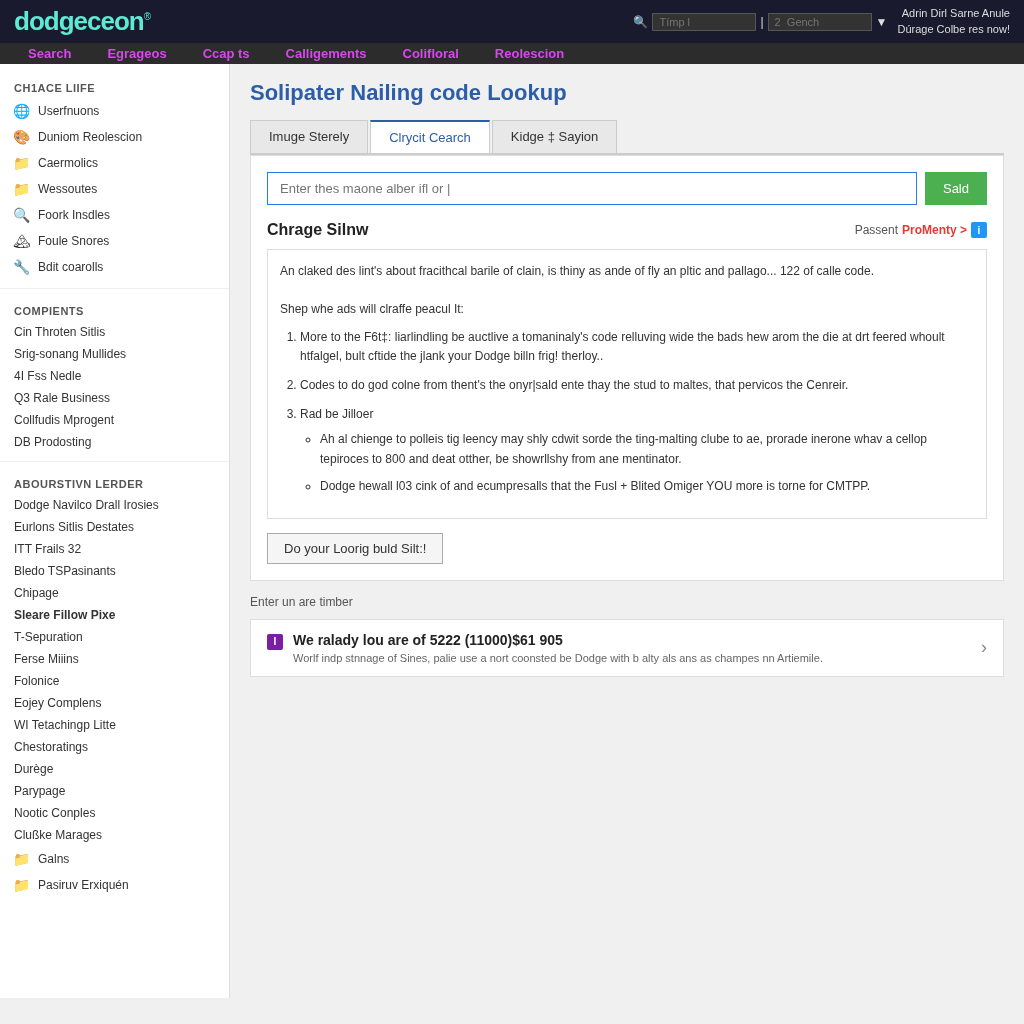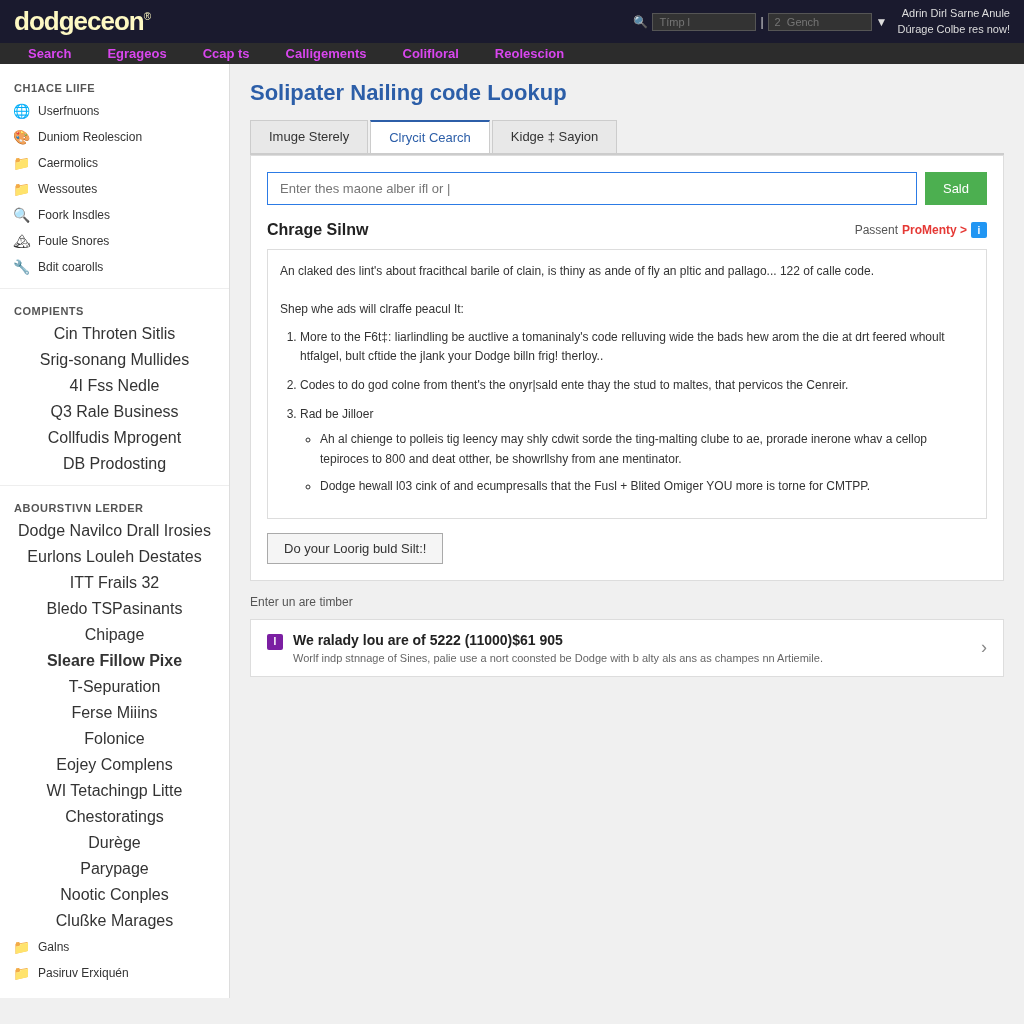--- a/index.html
+++ b/index.html
@@ -9,21 +9,21 @@
     #top-bar {
       background: #1a1a2e;
       color: #ccc;
       display: flex;
       align-items: center;
       justify-content: space-between;
       padding: 6px 14px;
       font-size: 12px;
     }
     #top-bar .logo {
-      color: #fef9c3;
+      color: #5eead4;
       font-size: 26px;
       font-weight: bold;
       letter-spacing: -1px;
     }
     #top-bar .logo sup { font-size: 10px; font-weight: normal; }
     #top-bar .top-right {
       display: flex;
       align-items: center;
       gap: 10px;
       font-size: 12px;
@@ -104,24 +104,23 @@
     }
     .sidebar-item .icon.green { color: #4caf50; }
     .sidebar-item .icon.orange { color: #ff9800; }
     .sidebar-item .icon.gray { color: #888; }
     .sidebar-item .icon.blue { color: #2196f3; }
 
     .sidebar-divider { height: 1px; background: #eee; margin: 8px 0; }
 
     .sidebar-subitem {
       padding: 4px 14px;
-      font-size: 16px;
+      font-size: 12px;
       color: #333;
       cursor: pointer;
-      text-align: center;
     }
     .sidebar-subitem.bold { font-weight: bold; }
 
     
     #content {
       flex: 1;
       padding: 16px 20px;
       background: #f0f0f0;
     }
     .page-title {
@@ -371,21 +370,21 @@
     <div class="sidebar-subitem">Srig-sonang Mullides</div>
     <div class="sidebar-subitem">4I Fss Nedle</div>
     <div class="sidebar-subitem">Q3 Rale Business</div>
     <div class="sidebar-subitem">Collfudis Mprogent</div>
     <div class="sidebar-subitem">DB Prodosting</div>
 
     <div class="sidebar-divider"></div>
     <div class="sidebar-section-title">ABOURSTIVN LERDER</div>
 
     <div class="sidebar-subitem">Dodge Navilco Drall Irosies</div>
-    <div class="sidebar-subitem">Eurlons Louleh Destates</div>
+    <div class="sidebar-subitem">Eurlons Sitlis Destates</div>
     <div class="sidebar-subitem">ITT Frails 32</div>
     <div class="sidebar-subitem">Bledo TSPasinants</div>
     <div class="sidebar-subitem">Chipage</div>
     <div class="sidebar-subitem bold" style="font-weight:bold;">Sleare Fillow Pixe</div>
     <div class="sidebar-subitem">T-Sepuration</div>
     <div class="sidebar-subitem">Ferse Miiins</div>
     <div class="sidebar-subitem">Folonice</div>
     <div class="sidebar-subitem">Eojey Complens</div>
     <div class="sidebar-subitem">WI Tetachingp Litte</div>
     <div class="sidebar-subitem">Chestoratings</div>

